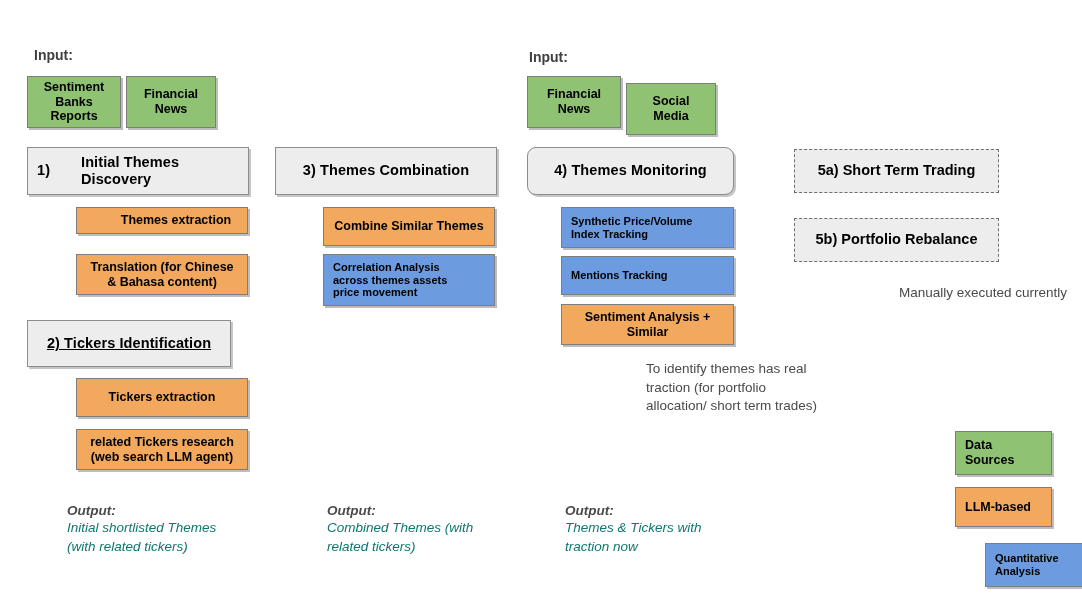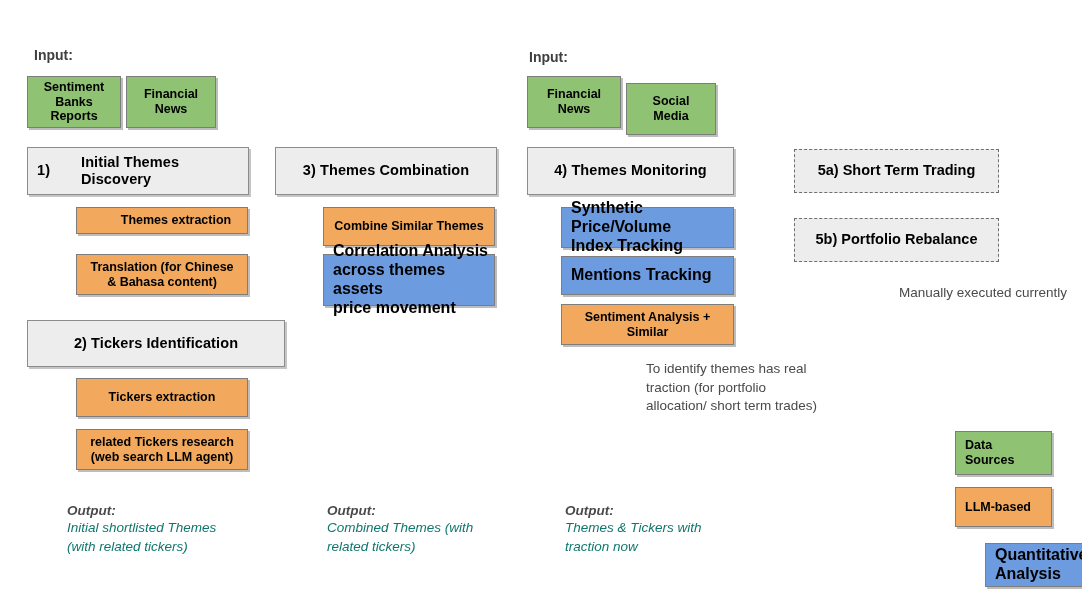--- a/index.html
+++ b/index.html
@@ -64,21 +64,21 @@
     box-shadow: 2px 2px 0 0 #BDBDBD;
     font-weight: bold;
     font-size: 12.5px;
   }
   
   .blue {
     background: #6C9BE0;
     border: 1px solid #7D7D7D;
     box-shadow: 2px 2px 0 0 #BDBDBD;
     font-weight: bold;
-    font-size: 16px;
+    font-size: 11px;
   }
   .align-left {
     justify-content: flex-start;
     text-align: left;
     padding-left: 9px;
   }
   .label-input {
     position: absolute;
     color: #404040;
     font-weight: bold;
@@ -131,21 +131,21 @@
 
   <div class="node orange" style="left:76px; top:207px; width:172px; height:27px;padding-left:28px;">
     <span>Themes extraction</span>
   </div>
 
   <div class="node orange" style="left:76px; top:254px; width:172px; height:41px;">
     <span>Translation  (for Chinese
 &amp; Bahasa content)</span>
   </div>
 
-  <div class="node stage shadow" style="left:27px; top:320px; width:258px; height:47px;">
+  <div class="node stage shadow" style="left:27px; top:320px; width:204px; height:47px;text-decoration:underline;">
     <span>2) Tickers Identification</span>
   </div>
 
   <div class="node orange" style="left:76px; top:378px; width:172px; height:39px;">
     <span>Tickers extraction</span>
   </div>
 
   <div class="node orange" style="left:76px; top:429px; width:172px; height:41px;">
     <span>related Tickers research
 (web search LLM agent)</span>
@@ -170,21 +170,21 @@
   <div class="node green" style="left:527px; top:76px; width:94px; height:52px;">
     <span>Financial
 News</span>
   </div>
 
   <div class="node green" style="left:626px; top:83px; width:90px; height:52px;">
     <span>Social
 Media</span>
   </div>
 
-  <div class="node stage shadow" style="left:527px; top:147px; width:207px; height:48px;">
+  <div class="node stage shadow" style="left:527px; top:147px; width:207px; height:48px;border-radius:9px;">
     <span>4) Themes Monitoring</span>
   </div>
 
   <div class="node blue align-left" style="left:561px; top:207px; width:173px; height:41px;">
     <span>Synthetic Price/Volume
 Index Tracking</span>
   </div>
 
   <div class="node blue align-left" style="left:561px; top:256px; width:173px; height:39px;">
     <span>Mentions Tracking</span>

